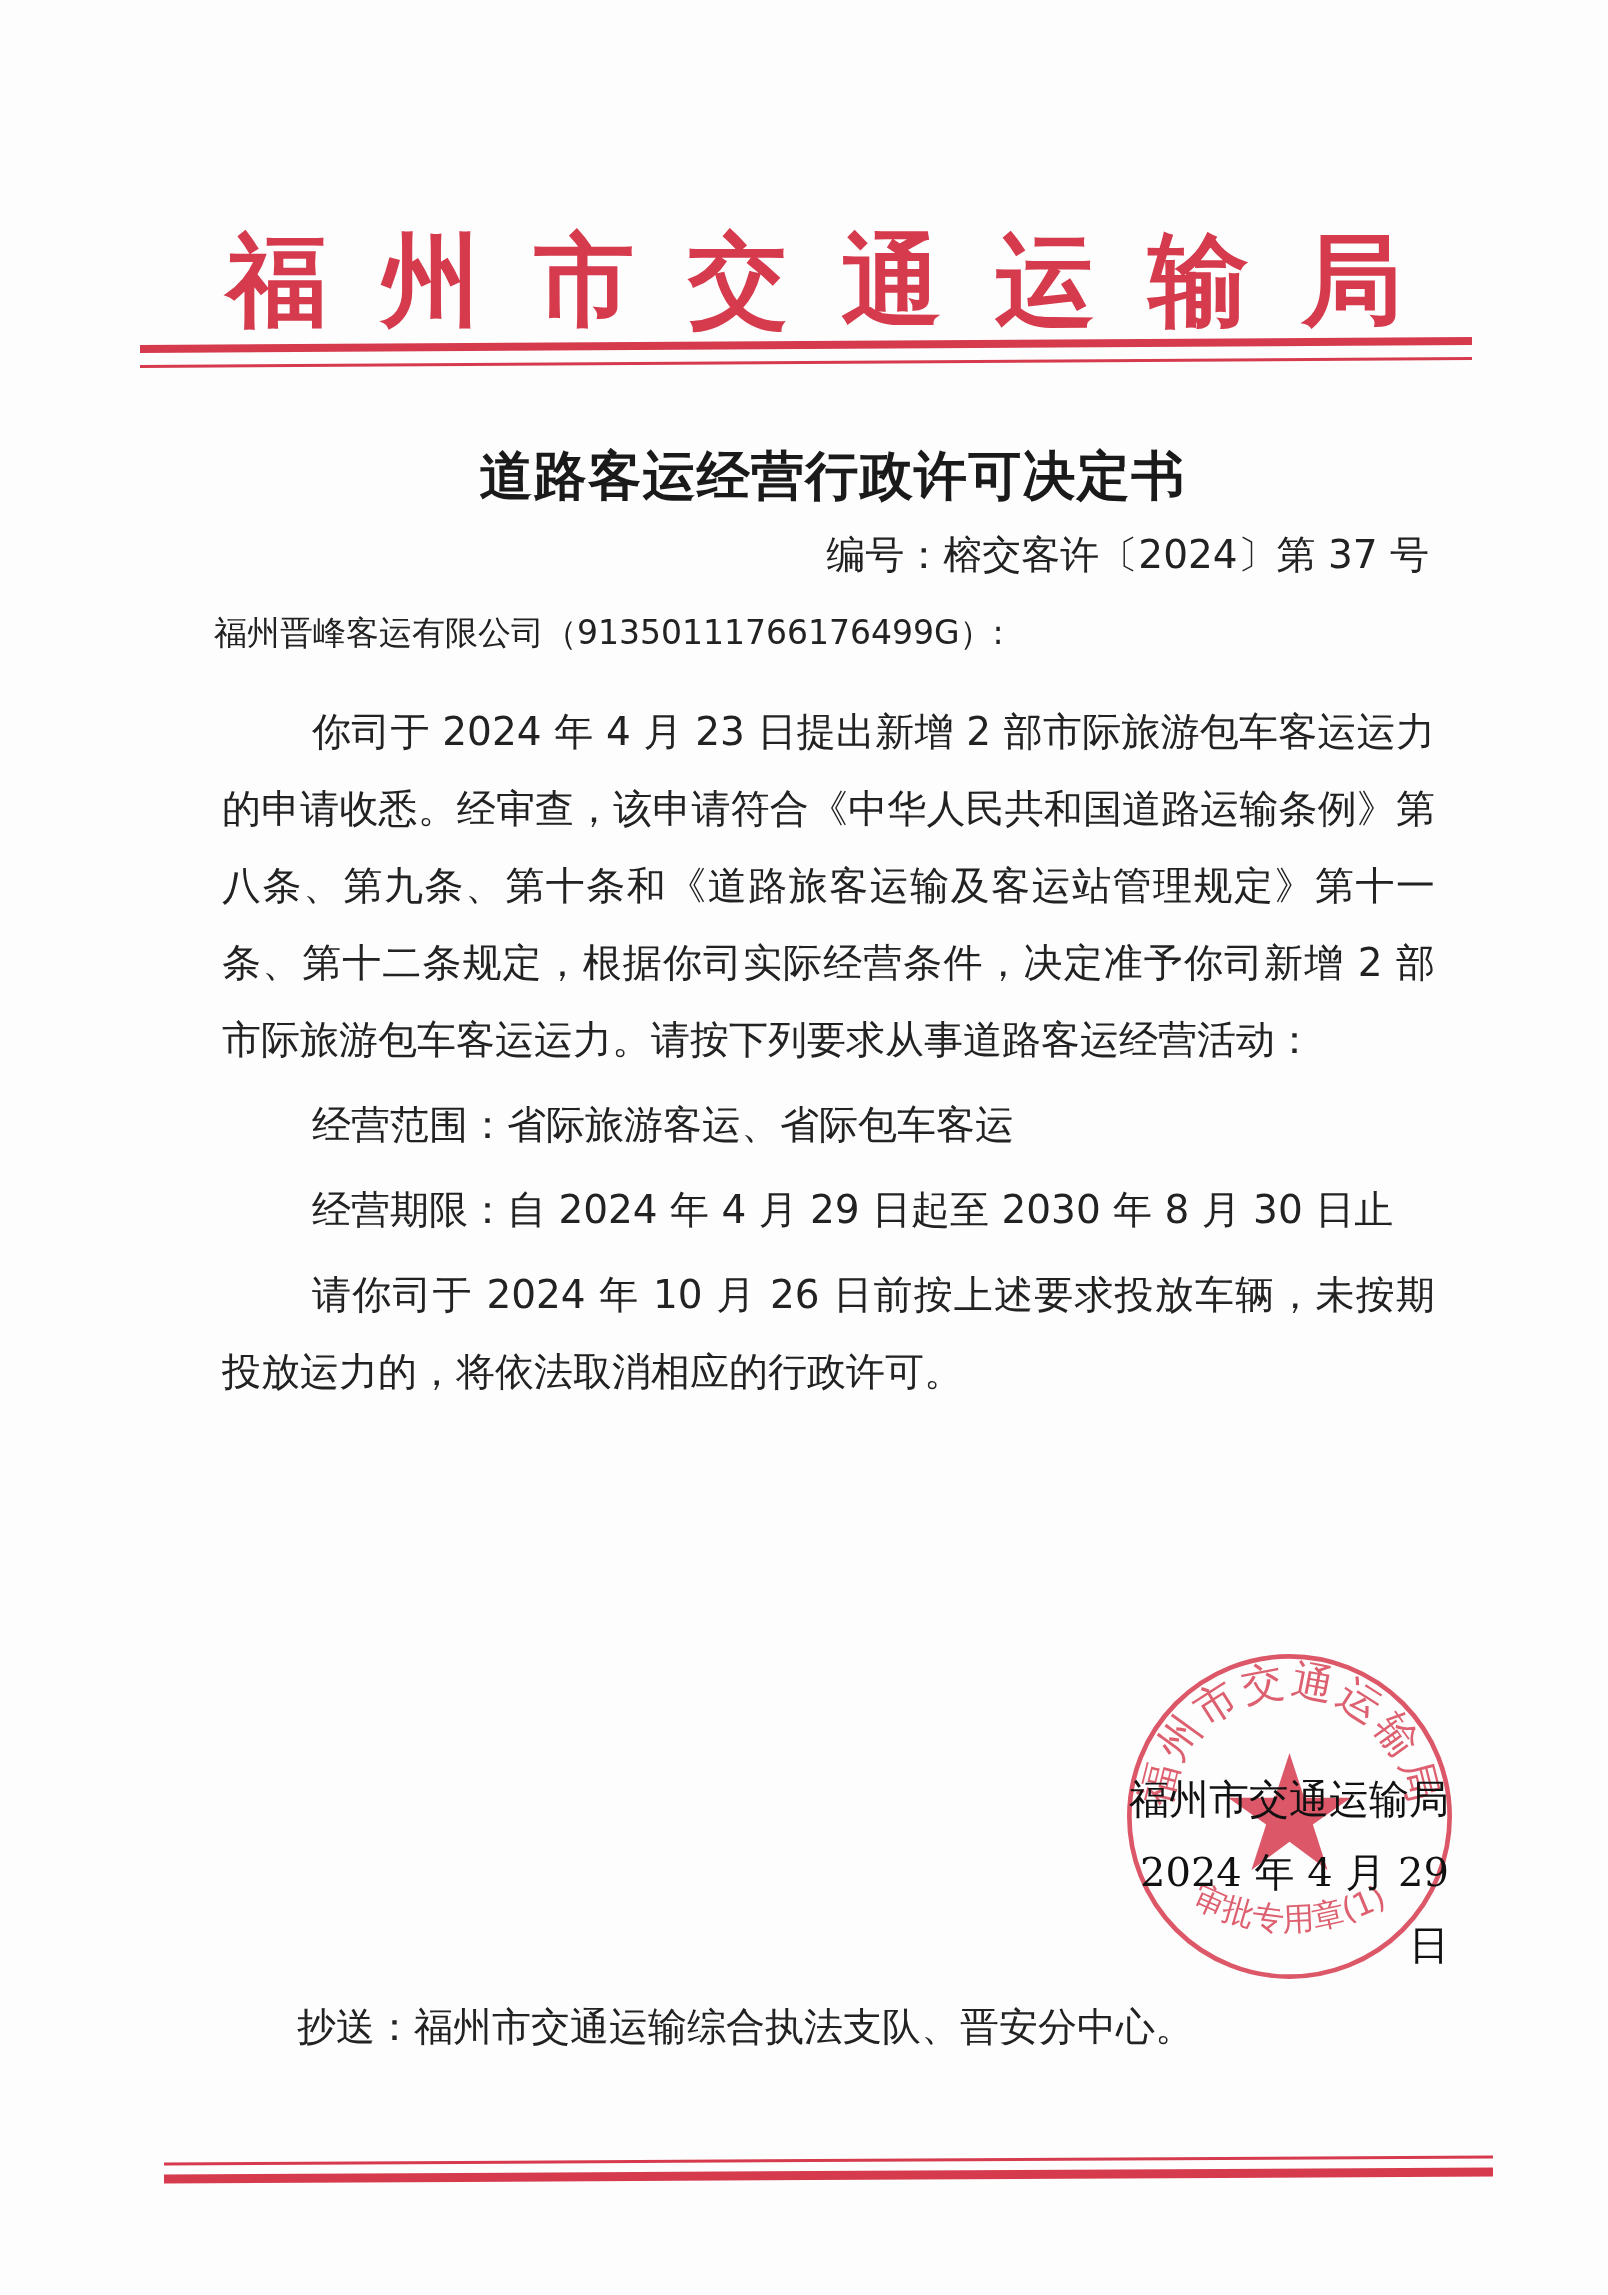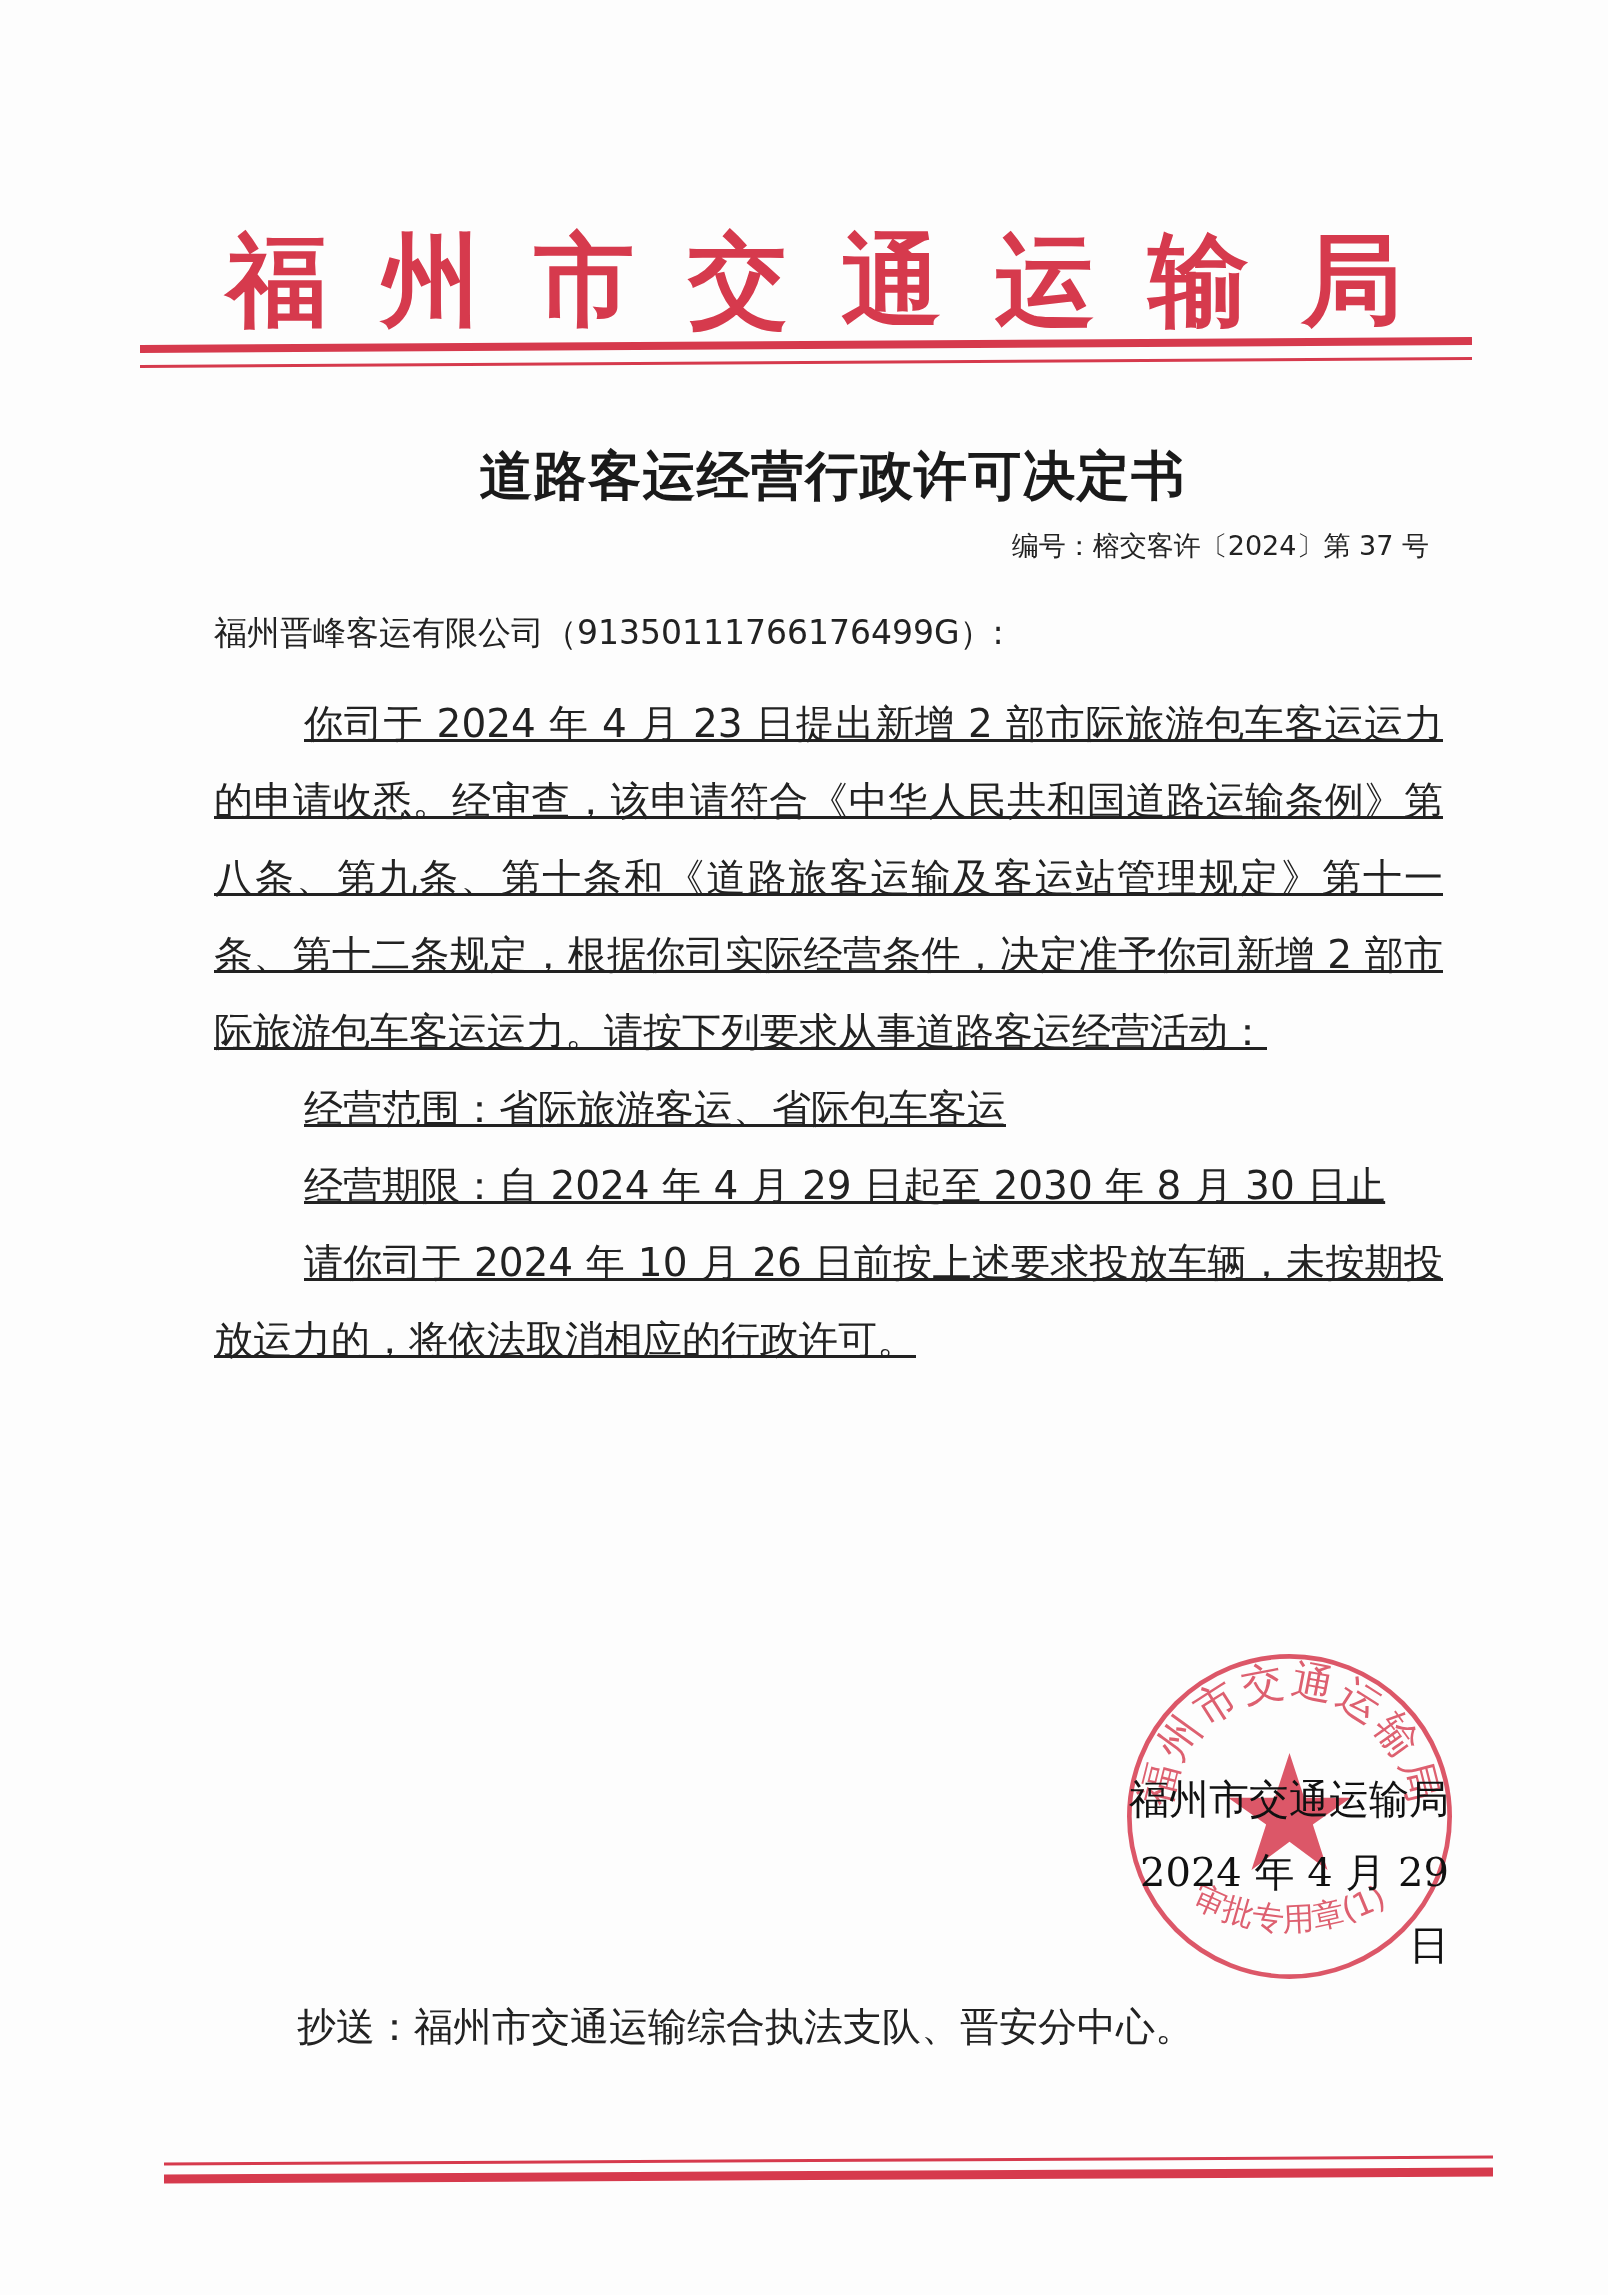--- a/index.html
+++ b/index.html
@@ -16,33 +16,33 @@
       font-family: "DejaVu Serif", serif; line-height: 120px;
     }
     .rule { position: absolute; background: #d63a4d; }
     .title {
       position: absolute; left: 8px; width: 100%; top: 441px; text-align: center;
       font-size: 53px; font-weight: bold; letter-spacing: 1.3px;
       font-family: "DejaVu Sans", sans-serif; color: #1a1a1a;
       padding-left: 40px; box-sizing: border-box;
     }
     .docno {
-      position: absolute; right: 180px; top: 528px; font-size: 27px;
+      position: absolute; right: 180px; top: 528px; font-size: 39px;
       font-family: "DejaVu Sans", sans-serif; color: #222;
     }
     .addressee {
       position: absolute; left: 214px; top: 611px; font-size: 33px;
       font-family: "DejaVu Sans", sans-serif; color: #222;
     }
     .body {
       position: absolute; left: 214px; top: 685px; width: 1229px;
       font-family: "DejaVu Sans", sans-serif; font-size: 39px;
       line-height: 77px; color: #222; text-align: justify;
     }
-    .body p { margin: 0; text-decoration: underline; }
+    .body p { margin: 8px; }
     .indent { text-indent: 90px; }
     .seal {
       position: absolute; left: 1109px; top: 1643px; width: 361px; height: 347px;
     }
     .sign {
       position: absolute; left: 1102px; top: 1763px; font-size: 40px;
       font-family: "DejaVu Serif", serif; color: #111; line-height: 73px;
       text-align: right; width: 347px;
     }
     .cc {

